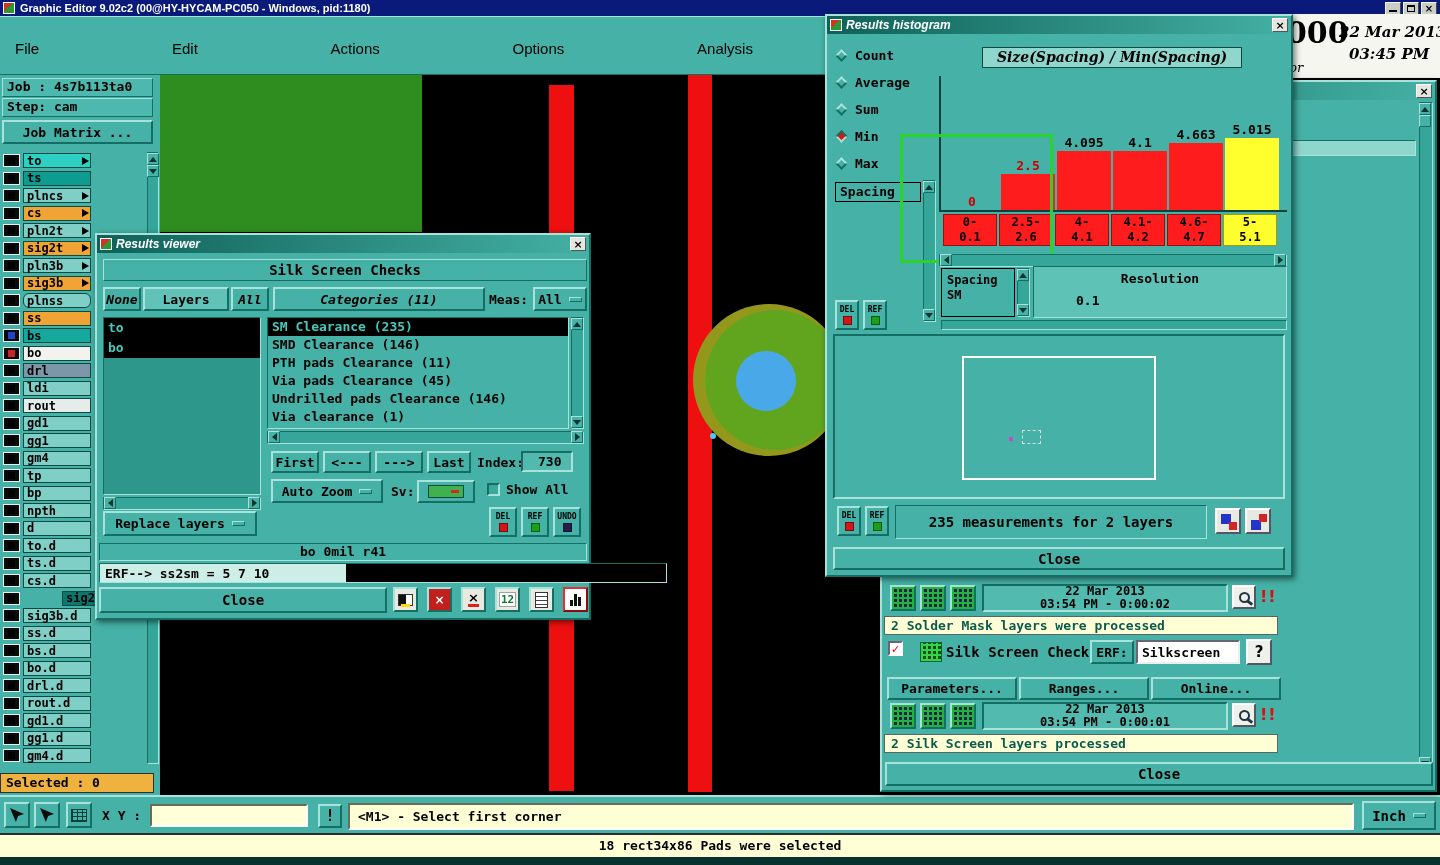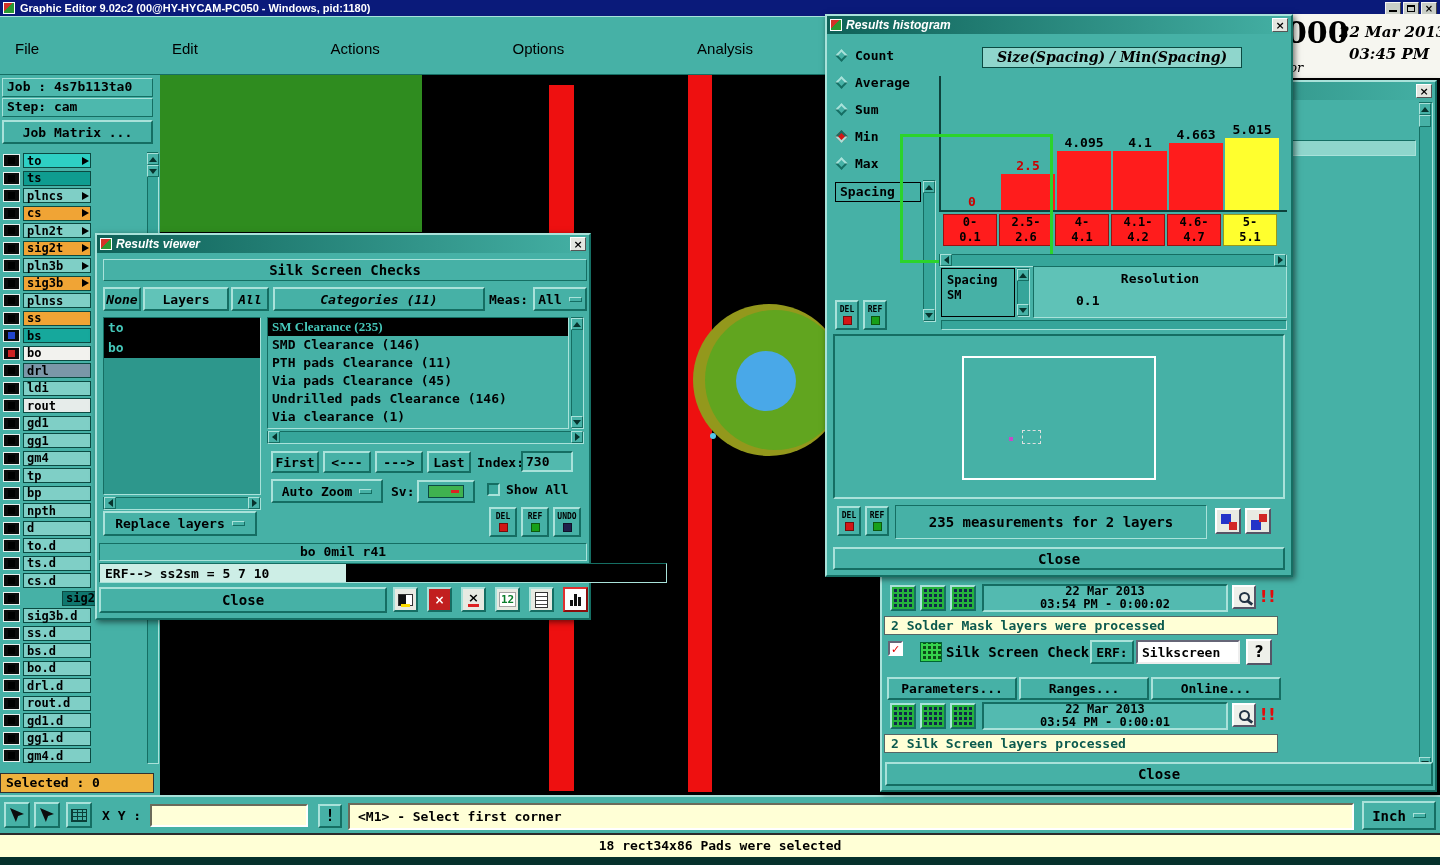--- a/index.html
+++ b/index.html
@@ -51,31 +51,31 @@
 .jobbox{position:absolute;background:#4db8ad;border:1px solid;border-color:var(--tl) var(--td) var(--td) var(--tl);font:bold 13px/16px "DejaVu Sans Mono",monospace;padding-left:4px;color:#000;}
 .layer-row{display:flex;align-items:center;height:17.5px;}
 .layer-check{width:17px;height:13px;background:#0b0b0b;border:1px solid #e8f0ee;display:grid;place-items:center;margin-left:1px;cursor:pointer;}
 .layer-dot{width:7px;height:7px;}
 .layer-name{width:68px;height:15px;border:1px solid #0b4a42;display:flex;align-items:center;padding-left:3px;font:bold 12px "DejaVu Sans Mono",monospace;color:#000;margin-left:3px;cursor:pointer;}
 .layer-name .lt{flex:1;white-space:nowrap;overflow:hidden;}
 .layer-marker{width:0;height:0;border-left:7px solid #000;border-top:4px solid transparent;border-bottom:4px solid transparent;margin-right:1px;}
 
 .vitem{height:20px;background:#000;color:#46c8ba;font:bold 13px/20px "DejaVu Sans Mono",monospace;padding-left:4px;cursor:pointer;}
 .citem{height:18px;font:bold 13px/18px "DejaVu Sans Mono",monospace;padding-left:4px;color:#000;white-space:nowrap;overflow:hidden;cursor:pointer;}
-.citem.sel{background:#000;color:#46c8ba;font-family:Liberation Serif, serif;}
+.citem.sel{background:#000;color:#46c8ba;}
 .stat-row{display:flex;align-items:center;gap:9px;height:19px;font:bold 13px "DejaVu Sans Mono",monospace;cursor:pointer;}
 .diamond{width:9px;height:9px;transform:rotate(45deg);background:var(--t);border:2px solid;border-color:var(--tl) var(--td) var(--td) var(--tl);flex:0 0 auto;}
 .diamond.on{background:#d31616;border-color:var(--td) var(--tl) var(--tl) var(--td);}
 
 .hcol{width:54px;display:flex;flex-direction:column;align-items:center;justify-content:flex-end;}
 .hval{font:bold 13px "DejaVu Sans Mono",monospace;margin-bottom:1px;}
 .hbar{width:54px;}
 .hrange{width:54px;height:32px;text-align:center;font:bold 12px/15px "DejaVu Sans Mono",monospace;color:#000;border:1px solid rgba(0,0,0,.4);cursor:pointer;}
 
-.ifield{position:absolute;background:#52b9ae;border:2px solid;border-color:var(--td) var(--tl) var(--tl) var(--td);font:bold 13px "DejaVu Sans Mono",monospace;display:flex;align-items:center;padding-left:3px;}
+.ifield{position:absolute;background:#52b9ae;border:2px solid;border-color:var(--td) var(--tl) var(--tl) var(--td);font:bold 13px "DejaVu Sans Mono",monospace;display:flex;align-items:center;padding-left:15px;}
 .cb{width:13px;height:13px;background:#3aa89d;border:2px solid;border-color:var(--td) var(--tl) var(--tl) var(--td);flex:0 0 auto;cursor:pointer;}
 .erfrow{display:flex;align-items:stretch;}
 .erftext{background:#cdeee6;font:bold 13px "DejaVu Sans Mono",monospace;display:flex;align-items:center;padding-left:5px;width:246px;white-space:pre;}
 .erffill{flex:1;background:#000;}
 .vicon{position:absolute;width:25px;height:25px;border:2px solid;border-color:var(--tl) var(--td) var(--td) var(--tl);background:#e8eae2;display:grid;place-items:center;cursor:pointer;}
 .ic-display{width:15px;height:12px;background:linear-gradient(90deg,#111 50%,#fff 50%);border:1px solid #333;position:relative;}
 .ic-display::after{content:"";position:absolute;left:2px;bottom:-2px;width:9px;height:3px;background:#fd0;}
 .ic-rep{width:13px;height:16px;border:1px solid #333;background:repeating-linear-gradient(0deg,#fff 0 2px,#444 2px 3px,#fff 3px 4px);}
 .ic-chart{display:flex;align-items:flex-end;gap:1px;height:13px;}
 .ic-chart span{width:3px;background:#111;display:block;}
@@ -225,21 +225,21 @@
           </span>
           <span class="layer-name" style="background: rgb(240, 164, 53);">
             <span class="lt">sig3b</span>
             <span class="layer-marker"></span>
           </span>
         </div>
         <div class="layer-row">
           <span class="layer-check">
             <span class="layer-dot" style="background: rgb(0, 0, 0);"></span>
           </span>
-          <span class="layer-name" style="background: rgb(127, 207, 198);">
+          <span class="layer-name" style="background: rgb(127, 207, 198); border-radius: 6px;">
             <span class="lt">plnss</span>
           </span>
         </div>
         <div class="layer-row">
           <span class="layer-check">
             <span class="layer-dot" style="background: rgb(0, 0, 0);"></span>
           </span>
           <span class="layer-name" style="background: rgb(240, 164, 53);">
             <span class="lt">ss</span>
           </span>

